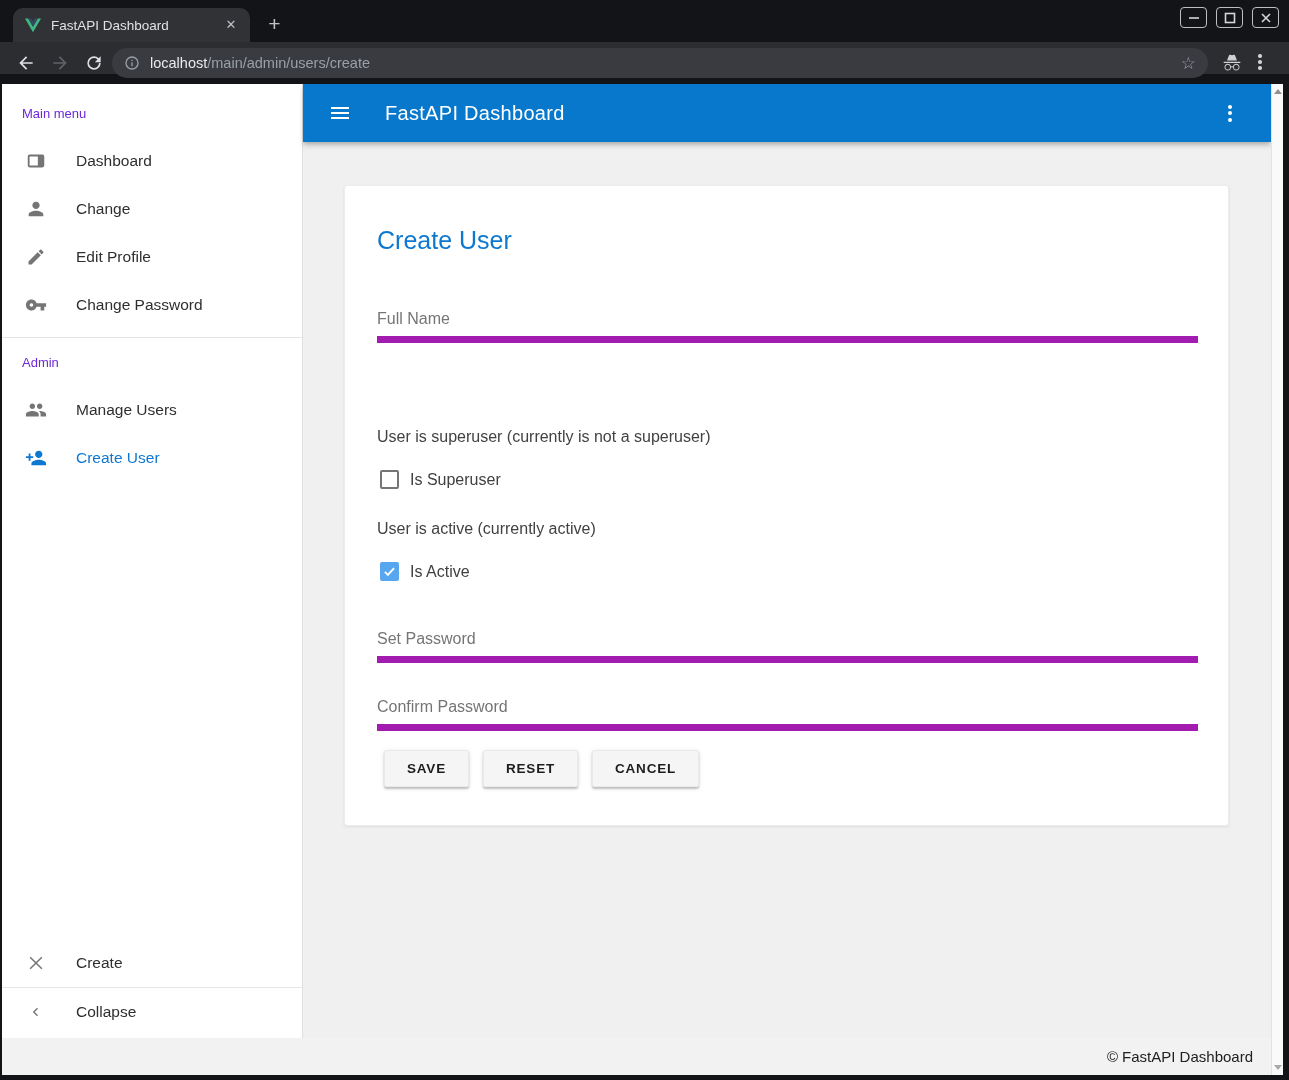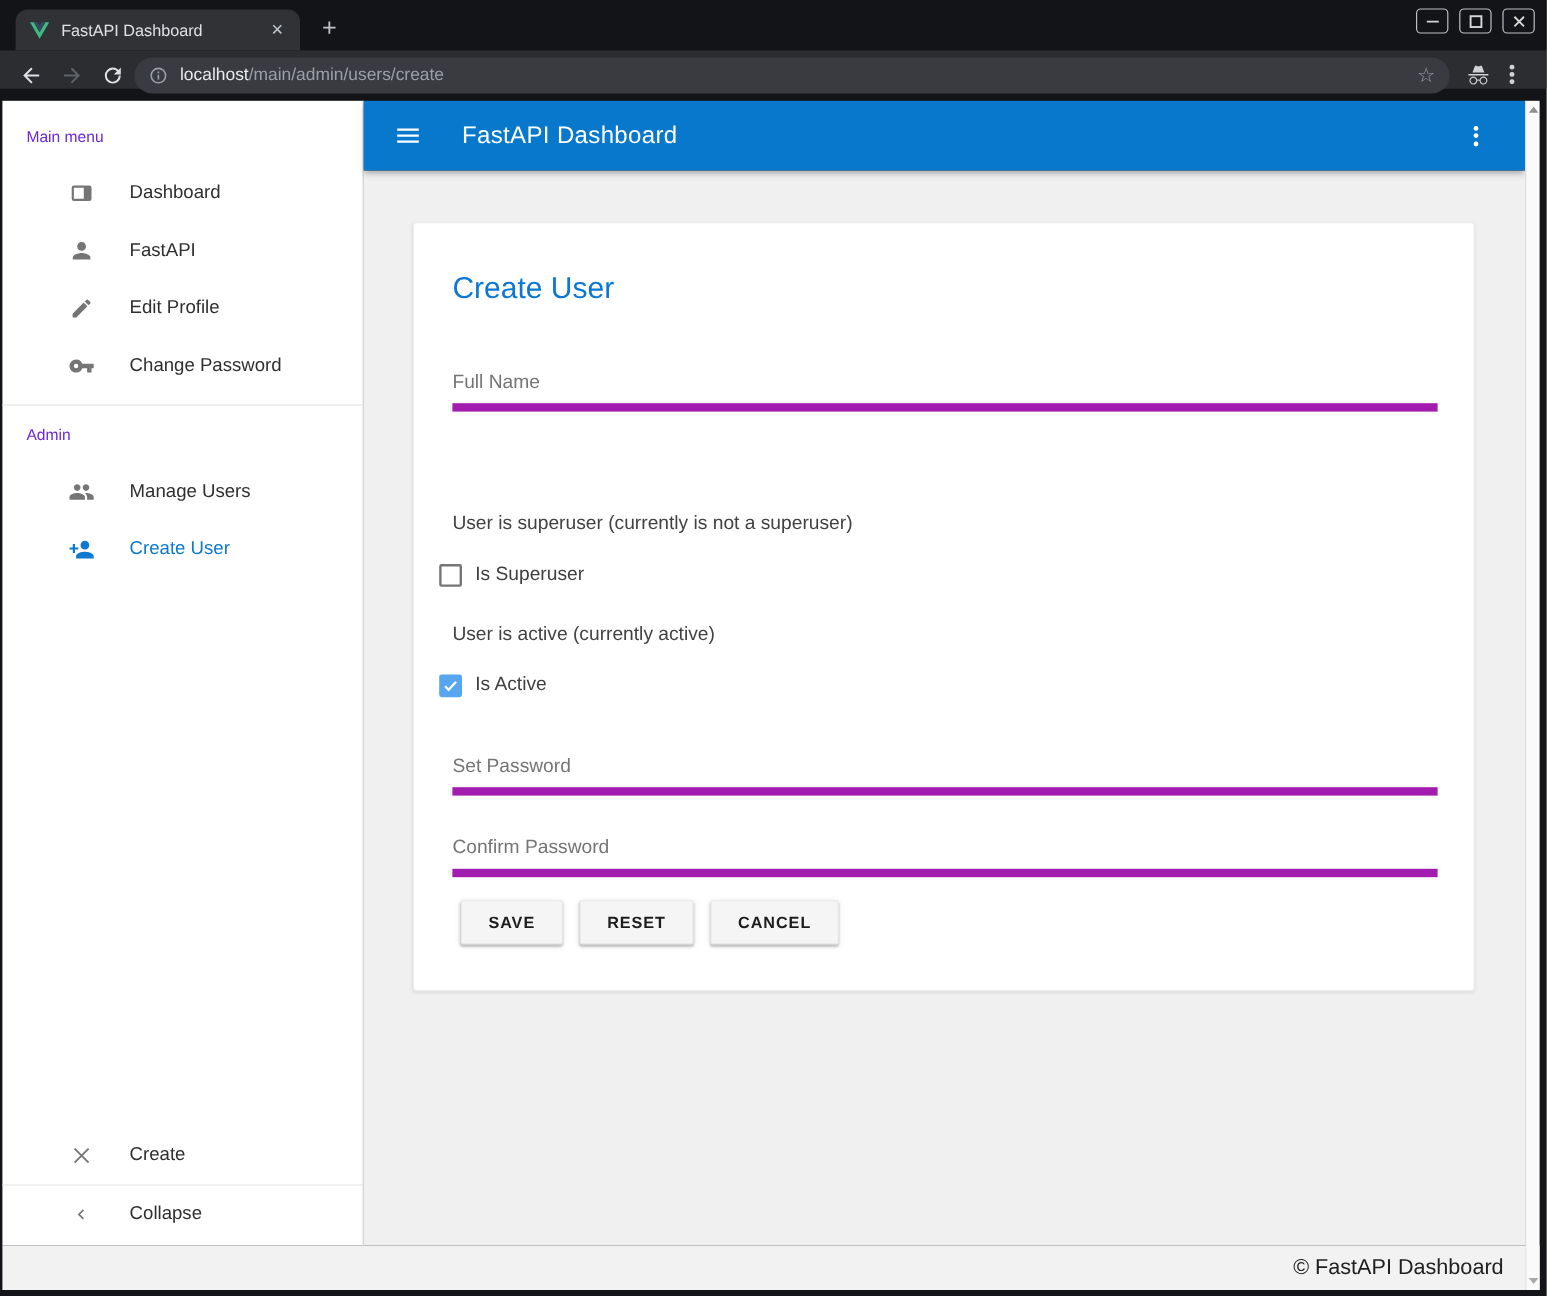--- a/index.html
+++ b/index.html
@@ -27,21 +27,21 @@
   .urlhost { color:#e8eaed; }
   .urlpath { color:#9aa0a6; }
   .star { margin-left:auto; color:#9aa0a6; font-size:17px; }
   .kebab { display:flex; flex-direction:column; gap:2.5px; align-items:center; }
   .kebab i { width:3.5px; height:3.5px; border-radius:50%; background:#cfd1d4; display:block; }
 
   
   .sidebar { position:absolute; left:2px; top:84px; width:301px; height:954px; background:#ffffff;
              border-right:1px solid #e0e0e0; }
   .section-label { position:absolute; left:20px; color:#6d28d9; font-size:13px; }
-  .side-item { position:absolute; left:0; width:100%; height:48px; display:flex; align-items:center; cursor:pointer;padding-left:32px; }
+  .side-item { position:absolute; left:0; width:100%; height:48px; display:flex; align-items:center; cursor:pointer; }
   .side-icon { width:24px; height:24px; margin-left:22px; display:flex; align-items:center; justify-content:center; }
   .side-label { margin-left:28px; font-size:15.5px; color:#2f2f2f; }
   .side-label.active { color:#0d78d0; }
   .divider { position:absolute; left:0; width:100%; height:1px; background:#e5e5e5; }
 
   
   .appbar { position:absolute; left:303px; top:84px; width:968px; height:58px; background:#0778cc;
             box-shadow:0 2px 4px -1px rgba(0,0,0,.2), 0 4px 5px 0 rgba(0,0,0,.14); z-index:3;
             display:flex; align-items:center; }
   .appbar-title { position:absolute; left:82px; color:#ffffff; font-size:20px; font-weight:500; letter-spacing:.3px; }
@@ -52,33 +52,33 @@
           border:1px solid #ececec; border-radius:3px; box-shadow:0 1px 3px rgba(0,0,0,.08); }
   .card-title { position:absolute; left:32px; top:40px; font-size:25px; color:#0d78d0; font-weight:400; }
 
   .field { position:absolute; left:32px; width:821px; }
   .mat-input { width:100%; border:none; border-bottom:7px solid #a21caf; background:transparent;
                font-size:16px; color:#333; padding:6px 0 8px 0; outline:none;
                font-family:"Liberation Sans","DejaVu Sans",sans-serif; }
   .mat-input::placeholder { color:#757575; opacity:1; }
 
   .note { position:absolute; left:32px; font-size:16px; color:#424242;text-align:center; }
-  .chk-row { position:absolute; left:21px; display:flex; }
+  .chk-row { position:absolute; left:35px; display:flex; align-items:center; }
   .chk-box { width:19px; height:19px; border:2px solid #757575; border-radius:2px; background:#fff; }
   .chk-box.checked { border:none; background:#58a5f0; display:flex; align-items:center; justify-content:center; }
   .chk-label { margin-left:11px; font-size:16px; color:#3f3f3f; }
 
   .btn-row { position:absolute; left:39px; top:564px; display:flex; gap:14px; }
   .btn { height:37px; padding:0 22px; background:#f5f5f5; border:1px solid #eaeaea; border-radius:2px;
          font-size:13.5px; font-weight:700; letter-spacing:.8px; color:#1d1d1d;
          box-shadow:0 2px 2px rgba(0,0,0,.2), 0 1px 5px rgba(0,0,0,.1); cursor:pointer;
          font-family:"Liberation Sans","DejaVu Sans",sans-serif; }
 
   .footer { position:absolute; left:2px; top:1038px; width:1281px; height:37px; background:#f2f2f2;
-            text-align:right; line-height:37px; padding-right:30px; font-size:18px; color:#212121; }
+            text-align:right; line-height:37px; padding-right:30px; font-size:15px; color:#212121; }
 
   
   .scrollbar { position:absolute; left:1271px; top:84px; width:12px; height:991px; background:#fafafa;
                border-left:1px solid #e3e3e3; z-index:5; }
   .sb-up { position:absolute; top:5px; left:2px; width:0; height:0;
            border-left:4px solid transparent; border-right:4px solid transparent; border-bottom:5px solid #8f8f8f; }
   .sb-down { position:absolute; bottom:5px; left:2px; width:0; height:0;
              border-left:4px solid transparent; border-right:4px solid transparent; border-top:5px solid #a9a9a9; }
 </style>
 </head>
@@ -154,21 +154,21 @@
       </span>
       <span class="side-label">Dashboard</span>
     </div>
 
     <div class="side-item" style="top:101px">
       <span class="side-icon">
         <svg width="22" height="22" viewBox="0 0 24 24">
             <path fill="#757575" d="M12 12c2.21 0 4-1.79 4-4s-1.79-4-4-4-4 1.79-4 4 1.79 4 4 4zm0 2c-2.67 0-8 1.34-8 4v2h16v-2c0-2.66-5.33-4-8-4z"></path>
           </svg>
       </span>
-      <span class="side-label">FastAPI</span>
+      <span class="side-label">Change</span>
     </div>
 
     <div class="side-item" style="top:149px">
       <span class="side-icon">
         <svg width="20" height="20" viewBox="0 0 24 24">
             <path fill="#757575" d="M3 17.25V21h3.75L17.81 9.94l-3.75-3.75L3 17.25zM20.71 7.04c.39-.39.39-1.02 0-1.41l-2.34-2.34c-.39-.39-1.02-.39-1.41 0l-1.83 1.83 3.75 3.75 1.83-1.83z"></path>
           </svg>
       </span>
       <span class="side-label">Edit Profile</span>
     </div>

